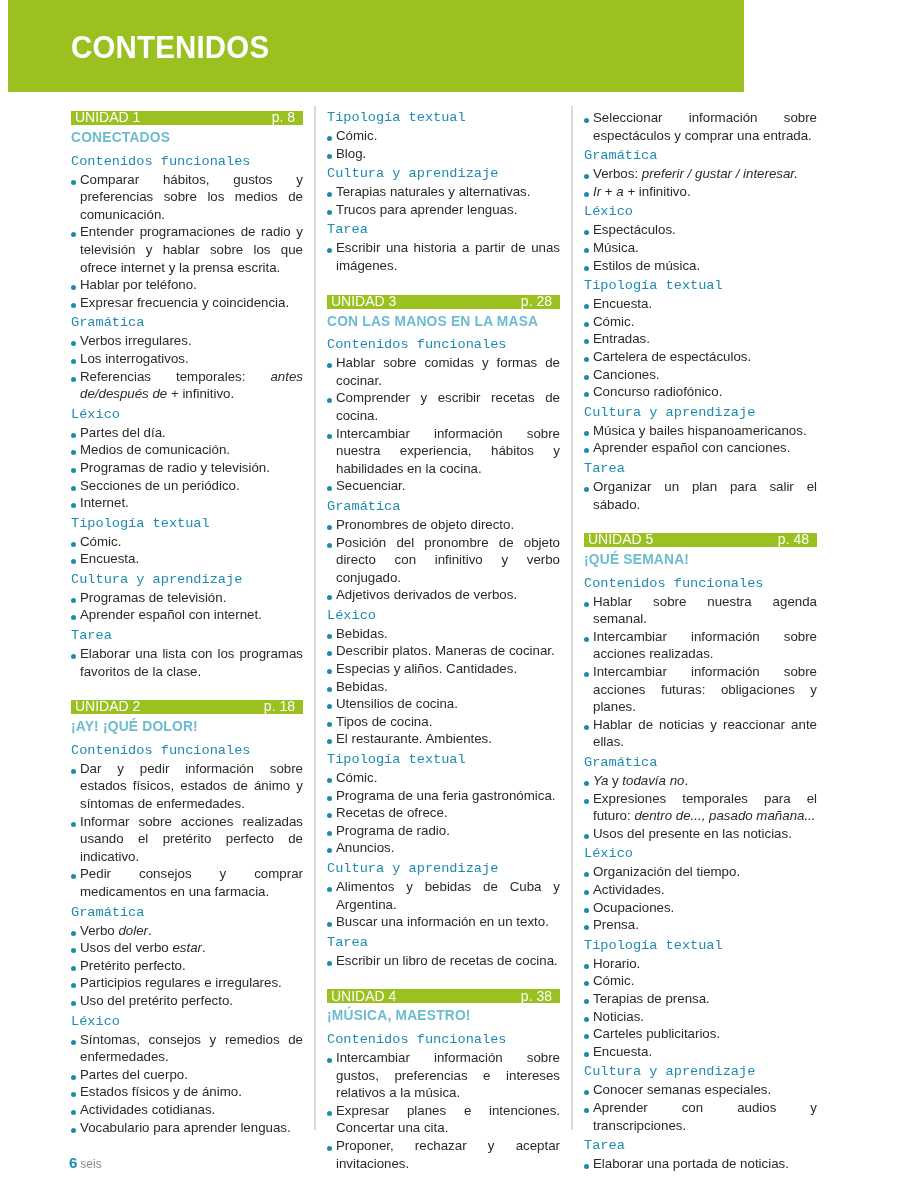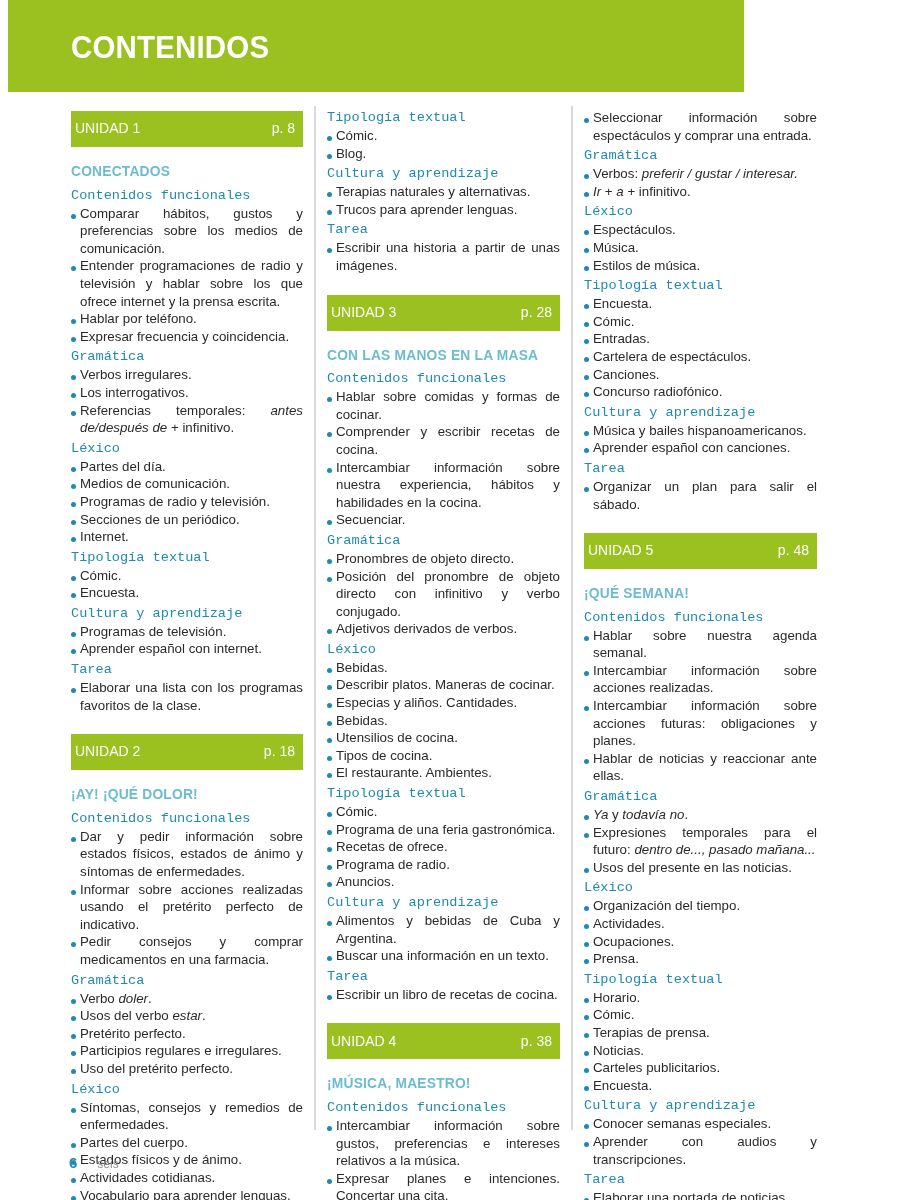--- a/index.html
+++ b/index.html
@@ -28,26 +28,26 @@
 
     .sep {
       position: absolute; width: 2px; background: #d9d9d9;
     }
     .sep-1 { left: 314px; top: 106px; height: 1024px; }
     .sep-2 { left: 571px; top: 106px; height: 1024px; }
 
     .unit-bar {
       display: flex; justify-content: space-between; align-items: center;
       background: #9ac11f; color: #ffffff;
-      height: 36px; padding: 0 8px 0 4px;
+      height: 14px; padding: 0 8px 0 4px;
       font-size: 14px; margin-top: 2px;
     }
     .unit-title {
       color: #6cbcd0; font-weight: bold; font-size: 13.8px;
-      margin-top: 16px; margin-bottom: 6px; letter-spacing: 0.2px;
+      margin-top: 4px; margin-bottom: 6px; letter-spacing: 0.2px;
     }
     .sec-head {
       color: #1f8ab0; font-size: 13.6px; margin-top: 3px;
       line-height: 18px;
       font-family: Liberation Mono, monospace;
     }
     .sec-head.first { margin-top: 0; }
     ul.items { list-style: none; }
     ul.items li {
       position: relative; padding-left: 9px; text-align: justify;
@@ -58,21 +58,21 @@
       width: 5px; height: 5px; border-radius: 50%; background: #1f8ab0;
     }
     .unit-block { margin-bottom: 20px; }
     em { font-style: italic; }
 
     .footer {
       position: absolute; left: 69px; top: 1154px;
       font-size: 14px;
     }
     .footer .num { color: #1f8ab0; font-weight: bold; font-size: 15px; }
-    .footer .word { color: #8a8a8a; font-size: 12px; margin-left: 20px; }
+    .footer .word { color: #8a8a8a; font-size: 12px; margin-left: 3px; }
   </style>
 </head>
 <body>
 
 <div class="header">
   <div class="header-title">CONTENIDOS</div>
 </div>
 
 <div class="sep sep-1"></div>
 <div class="sep sep-2"></div>

